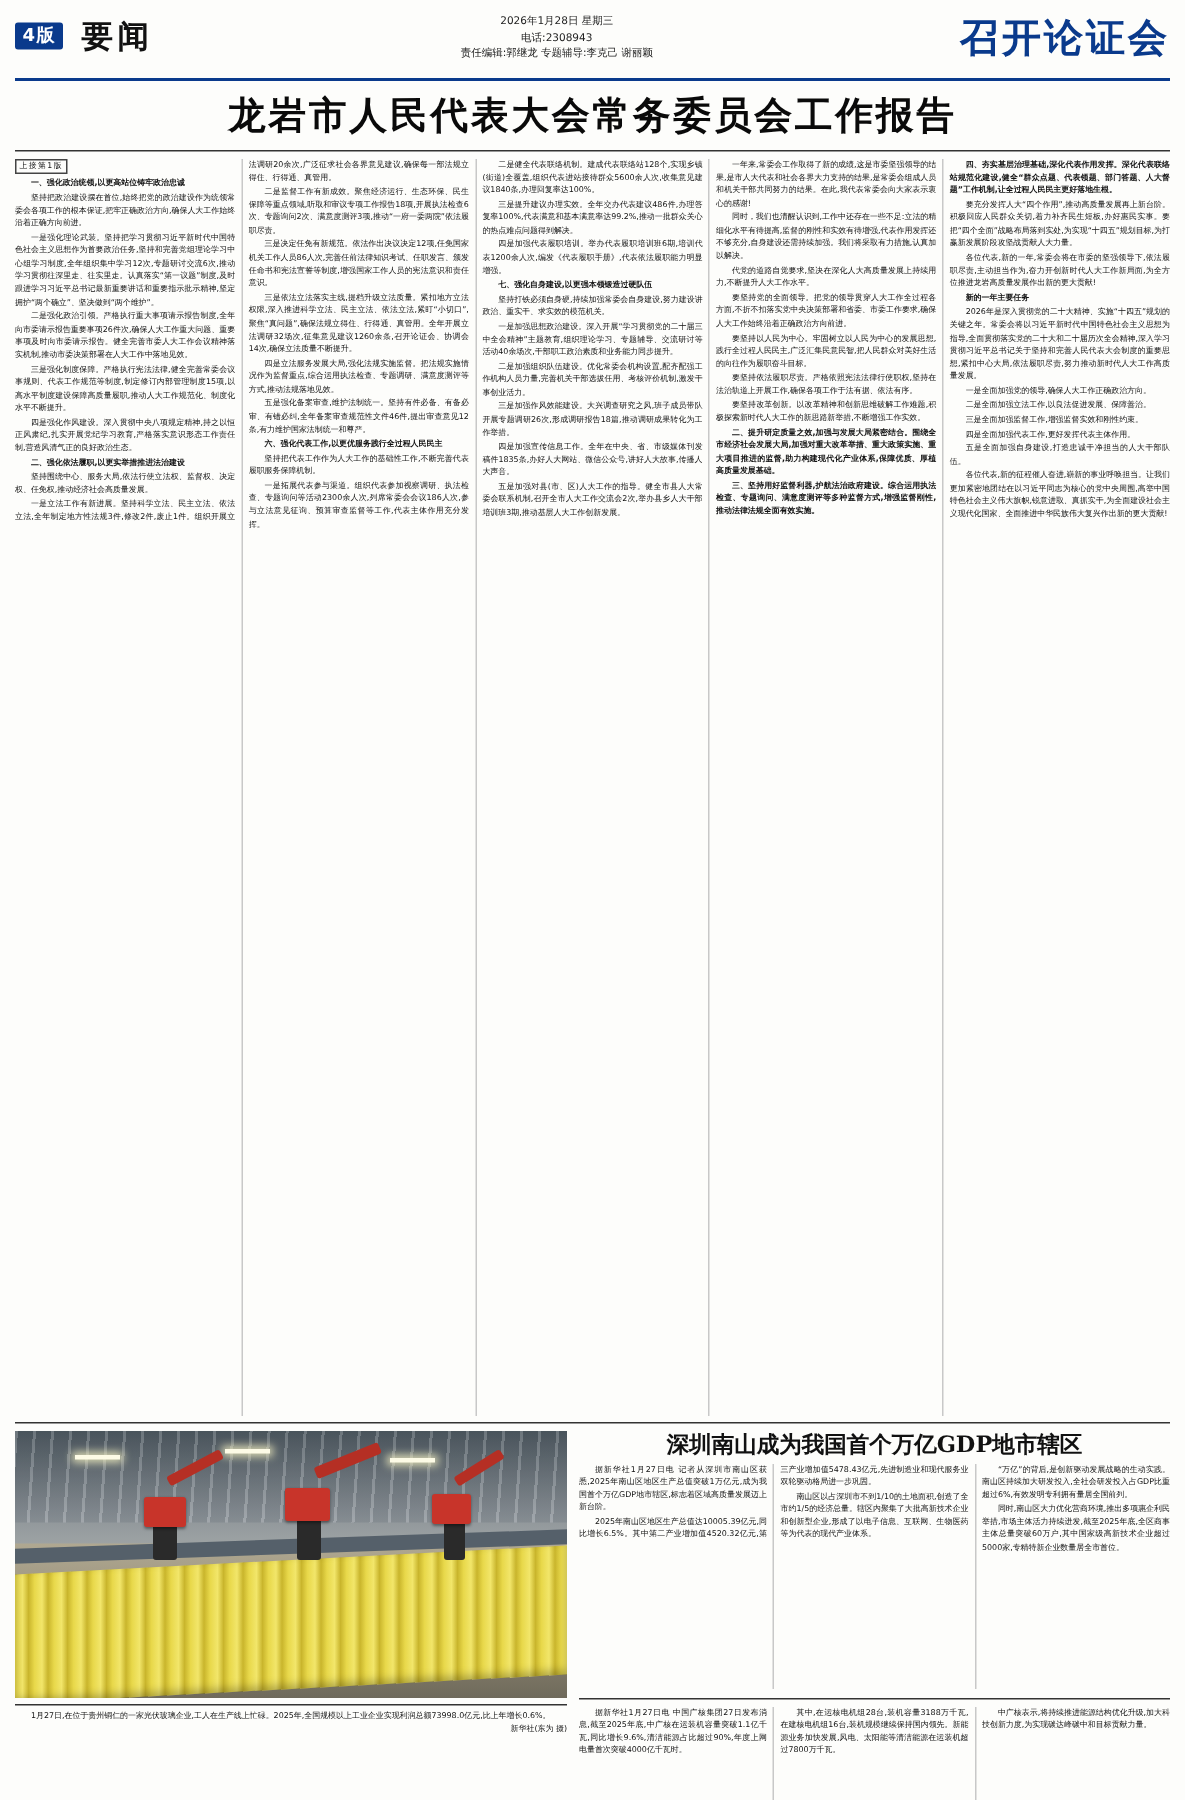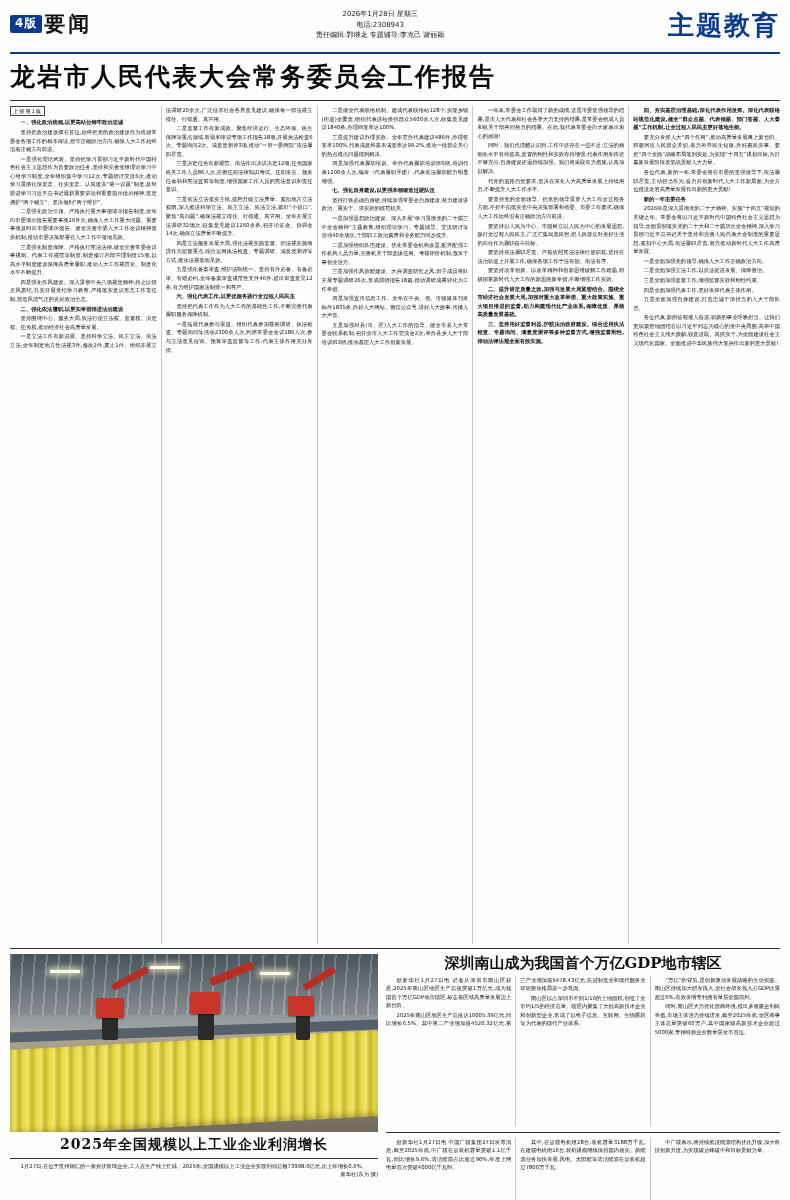--- a/index.html
+++ b/index.html
@@ -7,36 +7,36 @@
     width:790px;height:1200px;
     background:#fdfdfb;
     font-family:"DejaVu Sans","Liberation Sans",sans-serif;
     color:#111;
     overflow:hidden;
   }
   .page{position:relative;width:790px;height:1200px;box-sizing:border-box;padding:6px 10px 0 10px;}
 
   
   .masthead{display:flex;align-items:flex-start;justify-content:space-between;height:44px;}
-  .mh-left{display:flex;align-items:center;gap:2px;padding-top:4px;text-align:center;}
+  .mh-left{display:flex;align-items:center;gap:12px;padding-top:4px;text-align:center;}
   .page-badge{
     background:#0a3a8c;color:#fff;font-size:12px;font-weight:bold;
     padding:2px 5px;border-radius:2px;line-height:1.1;letter-spacing:1px;
   }
   .page-section{font-size:21px;font-weight:bold;letter-spacing:3px;color:#111;}
   .mh-mid{font-size:7px;line-height:1.5;color:#222;text-align:center;padding-top:3px;}
   .mh-mid div{white-space:nowrap;}
   .mh-right{font-size:26px;font-weight:bold;color:#0a3a8c;letter-spacing:2px;
     font-family:"DejaVu Serif","Liberation Serif",serif;padding-top:2px;}
 
   .rule-thick{height:2px;background:#0a3a8c;margin:2px 0 6px 0;}
 
   
   .headline{
-    font-size:25px;font-weight:bold;letter-spacing:2px;
+    text-align:center;font-size:25px;font-weight:bold;letter-spacing:2px;
     font-family:"DejaVu Serif","Liberation Serif",serif;color:#0a0a0a;
     margin:2px 0 7px 0;
   }
   .rule-thin{height:1px;background:#333;margin-bottom:5px;}
 
   
   .body-cols{
     column-count:5;column-gap:9px;column-rule:1px solid #c8c8c8;
     height:838px;overflow:hidden;
     font-size:5.3px;line-height:1.62;text-align:justify;color:#111;
@@ -112,21 +112,21 @@
   <div class="masthead">
     <div class="mh-left">
       <span class="page-badge">4版</span>
       <span class="page-section">要闻</span>
     </div>
     <div class="mh-mid">
       <div>2026年1月28日  星期三</div>
       <div>电话:2308943</div>
       <div>责任编辑:郭继龙   专题辅导:李克己  谢丽颖</div>
     </div>
-    <div class="mh-right">主题教育</div>
+    <div class="mh-right">召开论证会</div>
   </div>
 
   <div class="rule-thick"></div>
 
   <div class="headline">龙岩市人民代表大会常务委员会工作报告</div>
   <div class="rule-thin"></div>
 
   <div class="body-cols" id="bodyCols"><div class="sec-tag">上接第1版</div><p class="subhead">一、强化政治统领,以更高站位铸牢政治忠诚</p><p>坚持把政治建设摆在首位,始终把党的政治建设作为统领常委会各项工作的根本保证,把牢正确政治方向,确保人大工作始终沿着正确方向前进。</p><p>一是强化理论武装。坚持把学习贯彻习近平新时代中国特色社会主义思想作为首要政治任务,坚持和完善党组理论学习中心组学习制度,全年组织集中学习12次,专题研讨交流6次,推动学习贯彻往深里走、往实里走。认真落实“第一议题”制度,及时跟进学习习近平总书记最新重要讲话和重要指示批示精神,坚定拥护“两个确立”、坚决做到“两个维护”。</p><p>二是强化政治引领。严格执行重大事项请示报告制度,全年向市委请示报告重要事项26件次,确保人大工作重大问题、重要事项及时向市委请示报告。健全完善市委人大工作会议精神落实机制,推动市委决策部署在人大工作中落地见效。</p><p>三是强化制度保障。严格执行宪法法律,健全完善常委会议事规则、代表工作规范等制度,制定修订内部管理制度15项,以高水平制度建设保障高质量履职,推动人大工作规范化、制度化水平不断提升。</p><p>四是强化作风建设。深入贯彻中央八项规定精神,持之以恒正风肃纪,扎实开展党纪学习教育,严格落实意识形态工作责任制,营造风清气正的良好政治生态。</p><p class="subhead">二、强化依法履职,以更实举措推进法治建设</p><p>坚持围绕中心、服务大局,依法行使立法权、监督权、决定权、任免权,推动经济社会高质量发展。</p><p>一是立法工作有新进展。坚持科学立法、民主立法、依法立法,全年制定地方性法规3件,修改2件,废止1件。组织开展立法调研20余次,广泛征求社会各界意见建议,确保每一部法规立得住、行得通、真管用。</p><p>二是监督工作有新成效。聚焦经济运行、生态环保、民生保障等重点领域,听取和审议专项工作报告18项,开展执法检查6次、专题询问2次、满意度测评3项,推动“一府一委两院”依法履职尽责。</p><p>三是决定任免有新规范。依法作出决议决定12项,任免国家机关工作人员86人次,完善任前法律知识考试、任职发言、颁发任命书和宪法宣誓等制度,增强国家工作人员的宪法意识和责任意识。</p><p>三是依法立法落实主线,提档升级立法质量。紧扣地方立法权限,深入推进科学立法、民主立法、依法立法,紧盯“小切口”,聚焦“真问题”,确保法规立得住、行得通、真管用。全年开展立法调研32场次,征集意见建议1260余条,召开论证会、协调会14次,确保立法质量不断提升。</p><p>四是立法服务发展大局,强化法规实施监督。把法规实施情况作为监督重点,综合运用执法检查、专题调研、满意度测评等方式,推动法规落地见效。</p><p>五是强化备案审查,维护法制统一。坚持有件必备、有备必审、有错必纠,全年备案审查规范性文件46件,提出审查意见12条,有力维护国家法制统一和尊严。</p><p class="subhead">六、强化代表工作,以更优服务践行全过程人民民主</p><p>坚持把代表工作作为人大工作的基础性工作,不断完善代表履职服务保障机制。</p><p>一是拓展代表参与渠道。组织代表参加视察调研、执法检查、专题询问等活动2300余人次,列席常委会会议186人次,参与立法意见征询、预算审查监督等工作,代表主体作用充分发挥。</p><p>二是健全代表联络机制。建成代表联络站128个,实现乡镇(街道)全覆盖,组织代表进站接待群众5600余人次,收集意见建议1840条,办理回复率达100%。</p><p>三是提升建议办理实效。全年交办代表建议486件,办理答复率100%,代表满意和基本满意率达99.2%,推动一批群众关心的热点难点问题得到解决。</p><p>四是加强代表履职培训。举办代表履职培训班6期,培训代表1200余人次,编发《代表履职手册》,代表依法履职能力明显增强。</p><p class="subhead">七、强化自身建设,以更强本领锻造过硬队伍</p><p>坚持打铁必须自身硬,持续加强常委会自身建设,努力建设讲政治、重实干、求实效的模范机关。</p><p>一是加强思想政治建设。深入开展“学习贯彻党的二十届三中全会精神”主题教育,组织理论学习、专题辅导、交流研讨等活动40余场次,干部职工政治素质和业务能力同步提升。</p><p>二是加强组织队伍建设。优化常委会机构设置,配齐配强工作机构人员力量,完善机关干部选拔任用、考核评价机制,激发干事创业活力。</p><p>三是加强作风效能建设。大兴调查研究之风,班子成员带队开展专题调研26次,形成调研报告18篇,推动调研成果转化为工作举措。</p><p>四是加强宣传信息工作。全年在中央、省、市级媒体刊发稿件1835条,办好人大网站、微信公众号,讲好人大故事,传播人大声音。</p><p>五是加强对县(市、区)人大工作的指导。健全市县人大常委会联系机制,召开全市人大工作交流会2次,举办县乡人大干部培训班3期,推动基层人大工作创新发展。</p><p>一年来,常委会工作取得了新的成绩,这是市委坚强领导的结果,是市人大代表和社会各界大力支持的结果,是常委会组成人员和机关干部共同努力的结果。在此,我代表常委会向大家表示衷心的感谢!</p><p>同时，我们也清醒认识到,工作中还存在一些不足:立法的精细化水平有待提高,监督的刚性和实效有待增强,代表作用发挥还不够充分,自身建设还需持续加强。我们将采取有力措施,认真加以解决。</p><p>代党的道路自觉要求,坚决在深化人大高质量发展上持续用力,不断提升人大工作水平。</p><p>要坚持党的全面领导。把党的领导贯穿人大工作全过程各方面,不折不扣落实党中央决策部署和省委、市委工作要求,确保人大工作始终沿着正确政治方向前进。</p><p>要坚持以人民为中心。牢固树立以人民为中心的发展思想,践行全过程人民民主,广泛汇集民意民智,把人民群众对美好生活的向往作为履职奋斗目标。</p><p>要坚持依法履职尽责。严格依照宪法法律行使职权,坚持在法治轨道上开展工作,确保各项工作于法有据、依法有序。</p><p>要坚持改革创新。以改革精神和创新思维破解工作难题,积极探索新时代人大工作的新思路新举措,不断增强工作实效。</p><p class="subhead">二、提升研定质量之效,加强与发展大局紧密结合。围绕全市经济社会发展大局,加强对重大改革举措、重大政策实施、重大项目推进的监督,助力构建现代化产业体系,保障优质、厚植高质量发展基础。</p><p class="subhead">三、坚持用好监督利器,护航法治政府建设。综合运用执法检查、专题询问、满意度测评等多种监督方式,增强监督刚性,推动法律法规全面有效实施。</p><p class="subhead">四、夯实基层治理基础,深化代表作用发挥。深化代表联络站规范化建设,健全“群众点题、代表领题、部门答题、人大督题”工作机制,让全过程人民民主更好落地生根。</p><p>要充分发挥人大“四个作用”,推动高质量发展再上新台阶。积极回应人民群众关切,着力补齐民生短板,办好惠民实事。要把“四个全面”战略布局落到实处,为实现“十四五”规划目标,为打赢新发展阶段攻坚战贡献人大力量。</p><p>各位代表,新的一年,常委会将在市委的坚强领导下,依法履职尽责,主动担当作为,奋力开创新时代人大工作新局面,为全方位推进龙岩高质量发展作出新的更大贡献!</p><p class="subhead">新的一年主要任务</p><p>2026年是深入贯彻党的二十大精神、实施“十四五”规划的关键之年。常委会将以习近平新时代中国特色社会主义思想为指导,全面贯彻落实党的二十大和二十届历次全会精神,深入学习贯彻习近平总书记关于坚持和完善人民代表大会制度的重要思想,紧扣中心大局,依法履职尽责,努力推动新时代人大工作高质量发展。</p><p>一是全面加强党的领导,确保人大工作正确政治方向。</p><p>二是全面加强立法工作,以良法促进发展、保障善治。</p><p>三是全面加强监督工作,增强监督实效和刚性约束。</p><p>四是全面加强代表工作,更好发挥代表主体作用。</p><p>五是全面加强自身建设,打造忠诚干净担当的人大干部队伍。</p><p>各位代表,新的征程催人奋进,崭新的事业呼唤担当。让我们更加紧密地团结在以习近平同志为核心的党中央周围,高举中国特色社会主义伟大旗帜,锐意进取、真抓实干,为全面建设社会主义现代化国家、全面推进中华民族伟大复兴作出新的更大贡献!</p></div>
 
   <div class="bottom">
@@ -147,21 +147,20 @@
         <div class="robot-arm" style="left:104px;top:30px;width:40px;height:7px;transform:rotate(-28deg);"></div>
 
         <div class="robot-base" style="left:188px;top:56px;width:16px;height:30px;"></div>
         <div class="robot" style="left:180px;top:38px;width:30px;height:22px;"></div>
         <div class="robot-arm" style="left:202px;top:24px;width:46px;height:8px;transform:rotate(-22deg);"></div>
 
         <div class="robot-base" style="left:286px;top:58px;width:14px;height:28px;"></div>
         <div class="robot" style="left:278px;top:42px;width:26px;height:20px;"></div>
         <div class="robot-arm" style="left:296px;top:30px;width:36px;height:7px;transform:rotate(-32deg);"></div>
       </div>
-      <div class="photo-caption">2025年全国规模以上工业企业利润增长</div>
       <div class="cap-rule"></div>
       <div class="cap-body" id="capBody">
           <p>1月27日,在位于贵州铜仁的一家光伏玻璃企业,工人在生产线上忙碌。2025年,全国规模以上工业企业实现利润总额73998.0亿元,比上年增长0.6%。</p>
         </div>
       <div class="cap-sign">新华社(东为 摄)</div>
     </div>
 
     <div class="bottom-right">
       <div class="br-title">深圳南山成为我国首个万亿GDP地市辖区</div>
       <div class="br-cols" id="brCols1">

